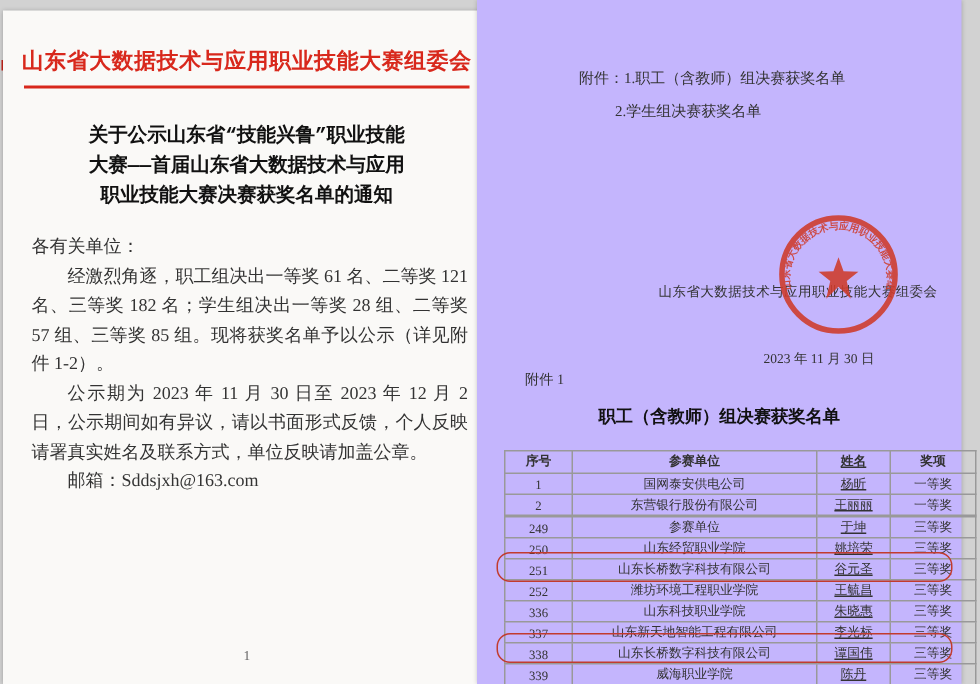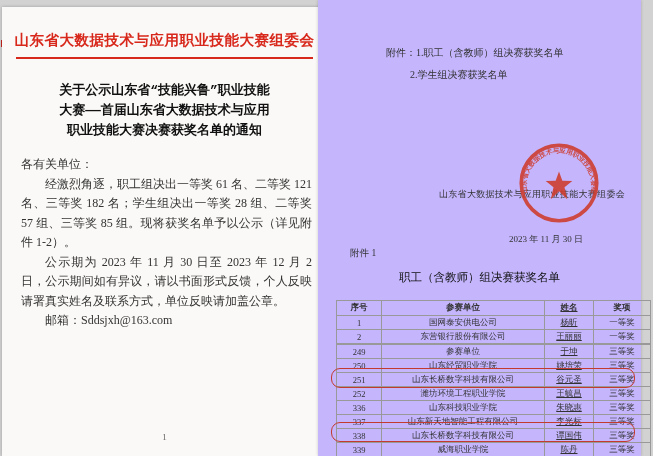--- a/index.html
+++ b/index.html
@@ -32,21 +32,21 @@
   .page-num{position:absolute;bottom:14px;left:0;right:0;text-align:center;font-size:9px;color:#666;}
 
   
   .attach-block{position:absolute;top:42px;left:68px;font-size:10px;line-height:22px;color:#333;}
   .attach-line2{margin-left:24px;}
   .sign-org{position:absolute;top:188px;right:16px;font-size:9px;color:#333;letter-spacing:0.3px;}
   .sign-date{position:absolute;top:205px;right:58px;font-size:9px;color:#333;margin-top:28px;}
   .seal{position:absolute;left:200px;top:142px;width:82px;height:82px;opacity:.88;z-index:5;pointer-events:none;}
 
   .attach1-label{position:absolute;top:247px;left:16px;font-size:9.5px;color:#333;padding-left:16px;}
-  .table-title{position:absolute;top:270px;left:0;right:0;text-align:center;font-weight:normal;font-size:11.5px;color:#111;}
+  .table-title{position:absolute;top:270px;left:0;right:0;text-align:center;font-weight:bold;font-size:11.5px;color:#111;}
 
   table.award{position:absolute;left:18px;width:294px;border-collapse:collapse;table-layout:fixed;font-size:8.5px;color:#333;}
   #table-seg1{top:300px;}
   #table-seg2{top:344px;}
   table.award th,table.award td{
     border:1px solid #999;padding:0 2px;text-align:center;overflow:hidden;white-space:nowrap;
     height:13px;font-weight:normal;
   }
   table.award th{font-weight:bold;height:14px;}
   .c0{width:40px;}.c1{width:158px;}.c2{width:44px;text-decoration:underline;}.c3{width:52px;}

